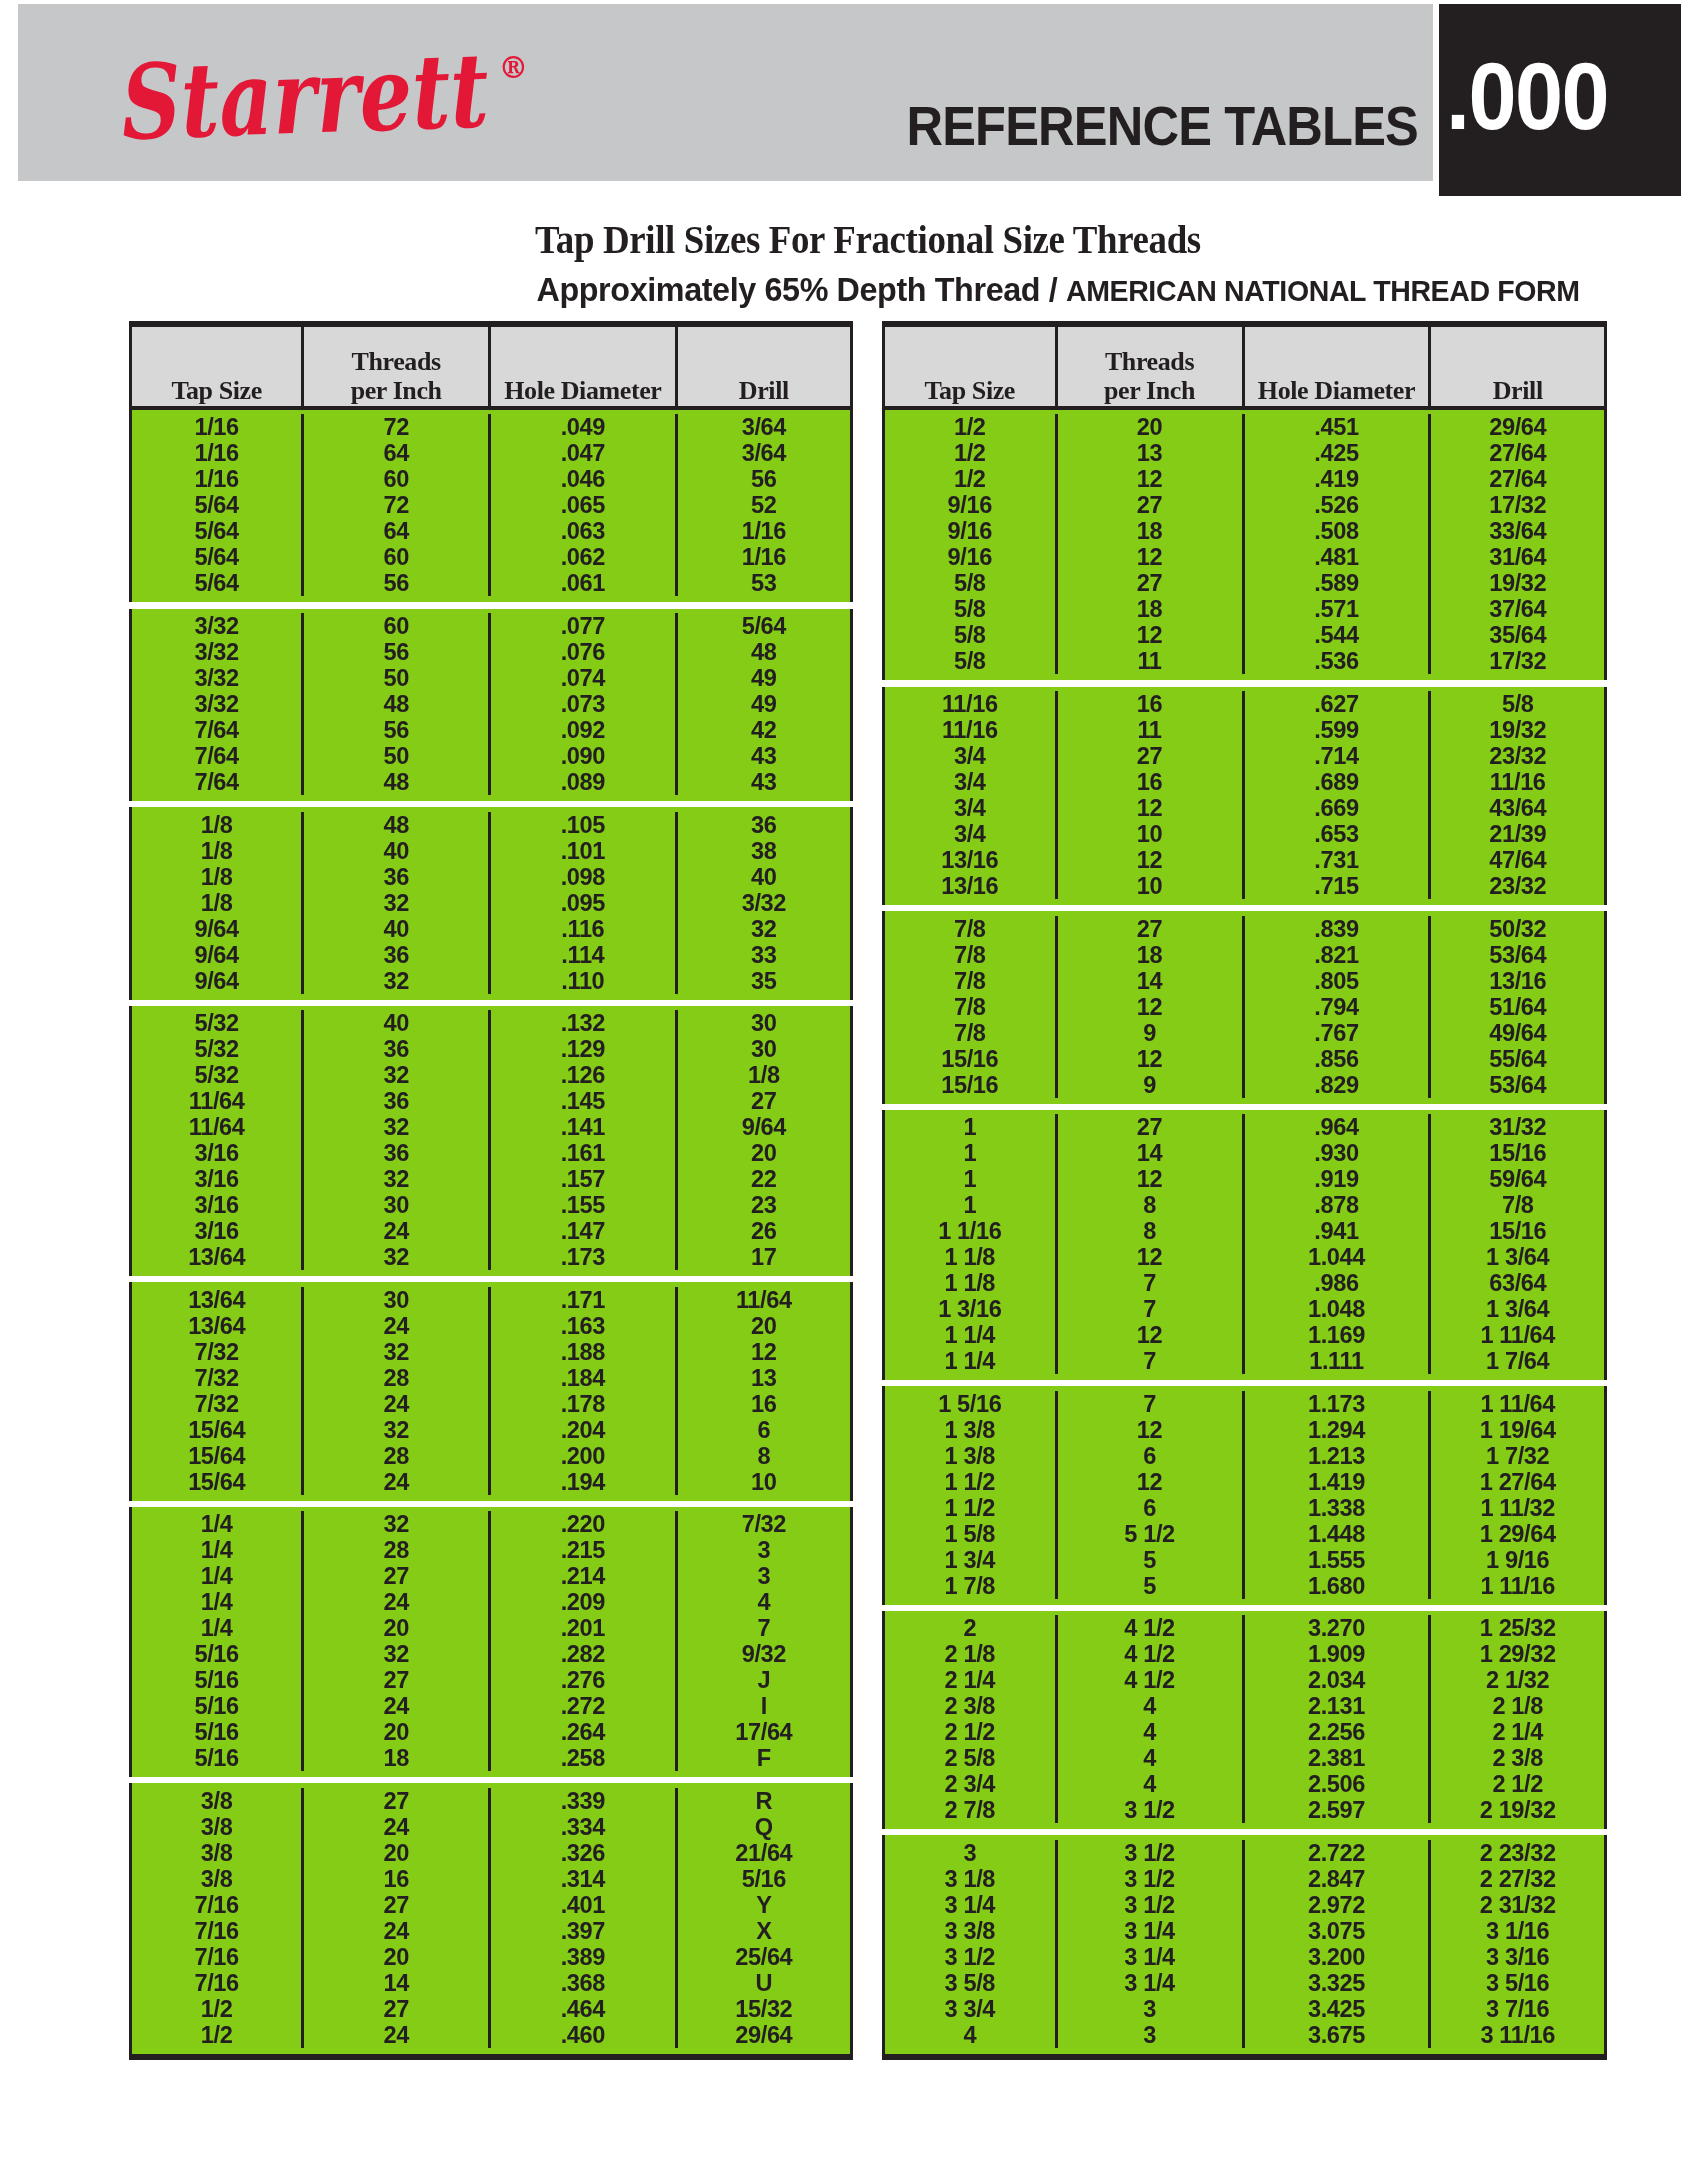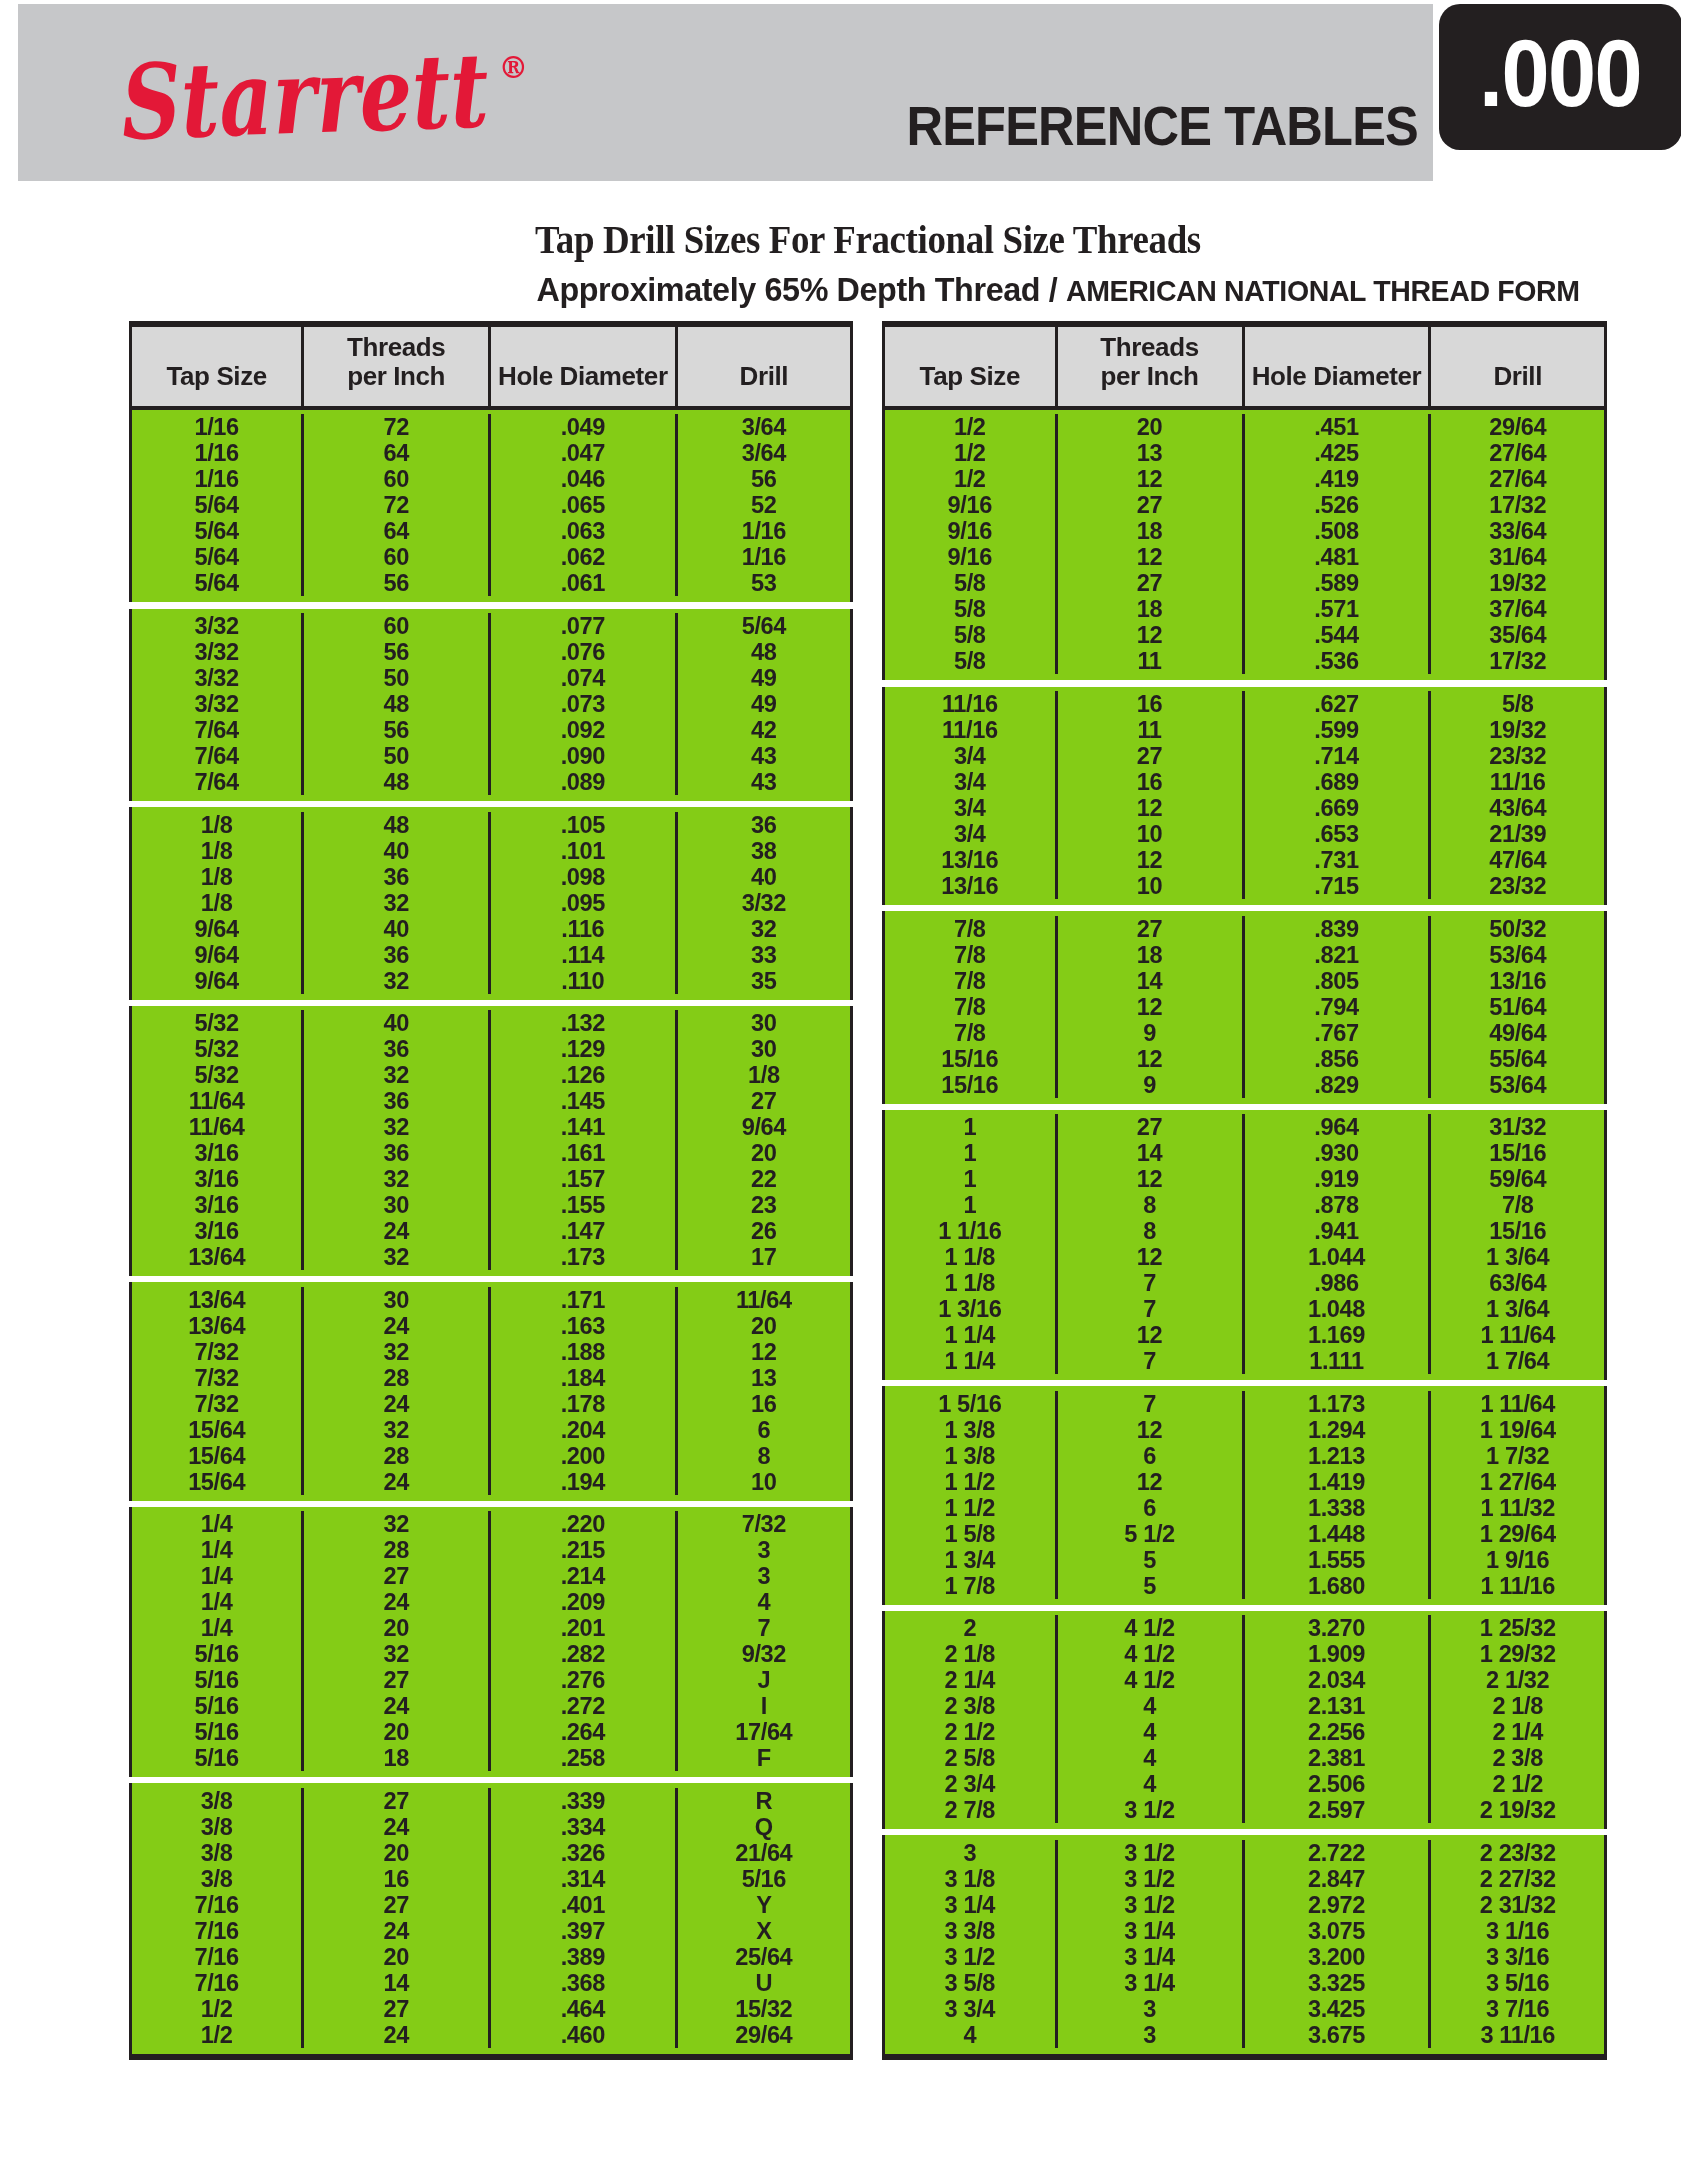--- a/index.html
+++ b/index.html
@@ -22,23 +22,23 @@
     width: 437px; height: 127px;
   }
   .ref-title {
     position: absolute; right: 14px; bottom: 23px;
     font-size: 55px; font-weight: bold; letter-spacing: -0.9px;
     transform: scaleX(0.92); transform-origin: right bottom;
     white-space: nowrap;
   }
   .tab-box {
     position: absolute; left: 1439px; top: 3.5px;
-    width: 243px; height: 146px;
+    width: 243px; height: 192px;
     background: #231f20;
-    display: flex; align-items: center; justify-content: center; border-radius: 21px;
+    display: flex; align-items: center; justify-content: flex-start;
   }
   .tab-box .tab-num {
     color: #ffffff; font-size: 94px; font-weight: bold;
     letter-spacing: -1.7px;
     transform: scaleX(0.92);
     padding-bottom: 5.2px;
   }
   
   .doc-title {
     position: absolute; left: 129px; top: 215px; width: 1478px;
@@ -61,23 +61,23 @@
   .thead {
     display: grid; grid-template-columns: 24fr 26fr 26fr 24fr;
     background: #d8d8d8;
     border: 3.5px solid #231f20;
     border-top-width: 6.1px; border-bottom-width: 4.4px;
     height: 79px;
   }
   .hcell {
     display: flex; flex-direction: column;
     justify-content: flex-end; align-items: center;
-    padding-bottom: 15px;
+    padding-bottom: 1px;
     font-size: 26px; font-weight: bold; line-height: 29px;
-    letter-spacing: -0.4px; text-align: center;
+    letter-spacing: -0.4px; text-align: center; font-family: Liberation Serif, serif;
   }
   .group {
     display: grid; grid-template-columns: 24fr 26fr 26fr 24fr;
     background: #84cc16;
     border-left: 3.5px solid #231f20; border-right: 3.5px solid #231f20;
     padding: 4.4px 0 6.1px 0;
     margin-top: 6.1px;
   }
   .group:first-child { margin-top: 0; }
   .group:last-child { border-bottom: 6.1px solid #231f20; }

